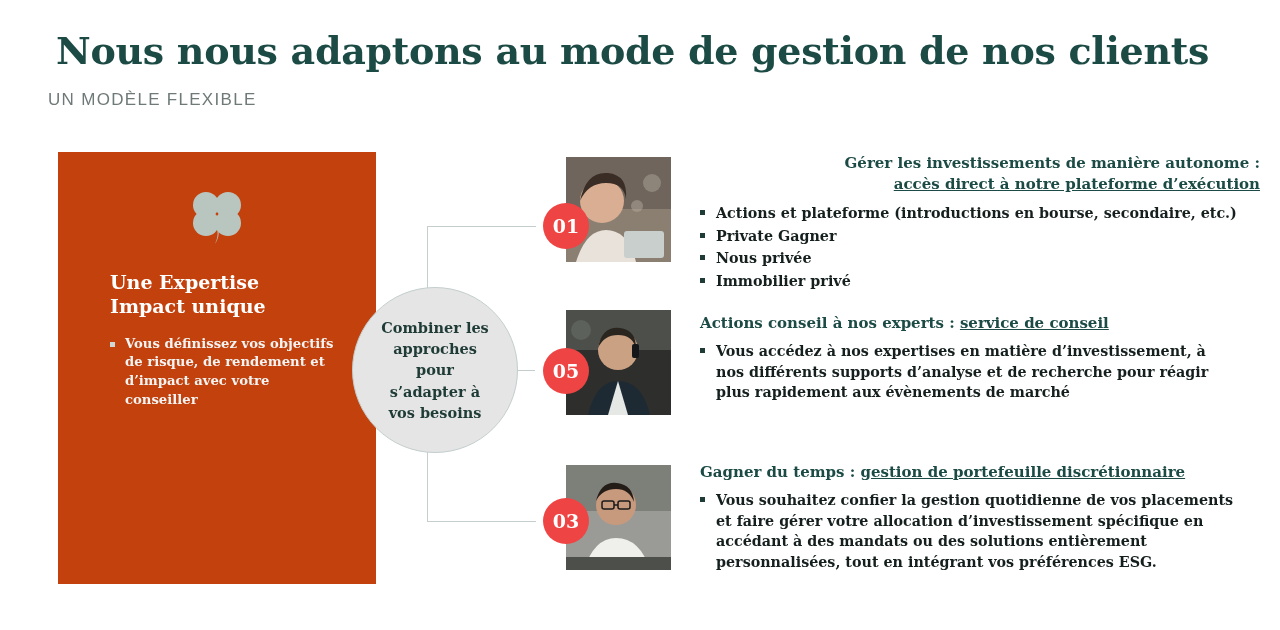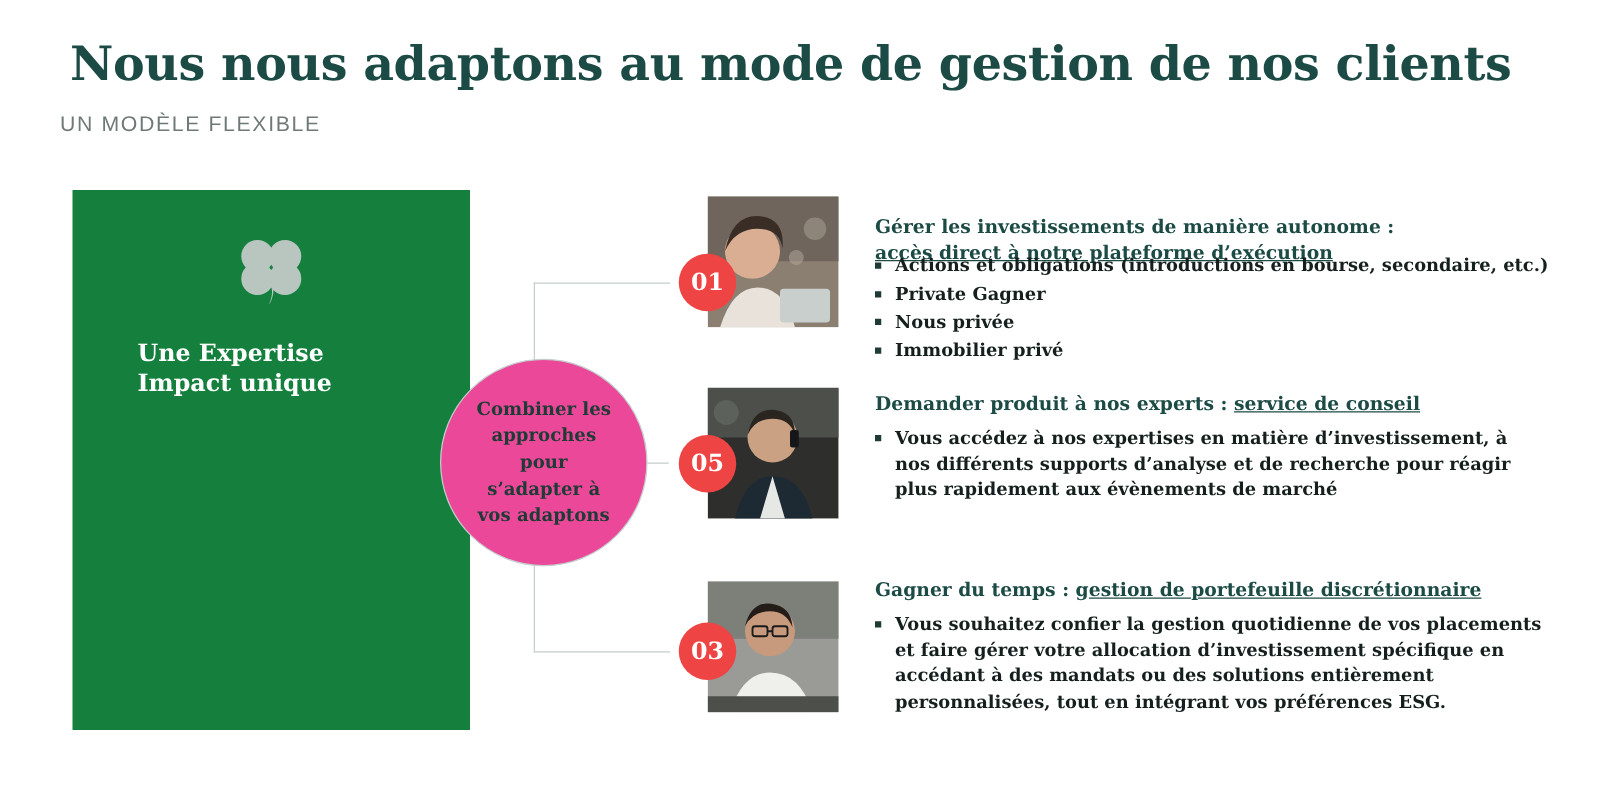--- a/index.html
+++ b/index.html
@@ -39,21 +39,21 @@
     color: #6f7a78;
   }
 
   
   .left-panel {
     position: absolute;
     left: 58px;
     top: 152px;
     width: 318px;
     height: 432px;
-    background: #15803d;
+    background: #c2410c;
     color: #ffffff;
     box-sizing: border-box;
     padding: 26px 26px 20px 26px;
   }
   .clover-wrap {
     width: 100%;
     text-align: center;
     margin-top: 10px;
     margin-bottom: 16px;
   }
@@ -93,21 +93,21 @@
 
   
   .circle {
     position: absolute;
     left: 352px;
     top: 287px;
     width: 166px;
     height: 166px;
     border: 1.5px solid #c3cecd;
     border-radius: 50%;
-    background: #ec4899;
+    background: #e5e5e5;
     display: flex;
     align-items: center;
     justify-content: center;
     text-align: center;
     box-sizing: border-box;
   }
   .circle-text {
     font-family: "DejaVu Serif", serif;
     font-weight: bold;
     font-size: 14.5px;
@@ -204,75 +204,76 @@
         <circle cx="44" cy="35" r="13"></circle>
         <path d="M33 36 c3 7 2 14 -2 20 c4 -9 3 -14 0 -20 z"></path>
       </g>
     </svg>
   </div>
   <div class="panel-heading">
     <span>Une Expertise</span><br>
     <span>Impact unique</span>
   </div>
   <ul class="panel-list">
+    <li>Vous définissez vos objectifs de risque, de rendement et d’impact avec votre conseiller</li>
   </ul>
 </div>
 
 <div class="connector" style="left:427px; top:226px; width:108px; height:145px; border-left-width:1.5px; border-top-width:1.5px;"></div>
 <div class="connector" style="left:518px; top:370px; width:17px; border-top-width:1.5px;"></div>
 <div class="connector" style="left:427px; top:370px; width:108px; height:151px; border-left-width:1.5px; border-bottom-width:1.5px;"></div>
 
 <div class="circle">
   <div class="circle-text">
     <span>Combiner les</span><br>
     <span>approches pour</span><br>
     <span>s’adapter à</span><br>
-    <span>vos adaptons</span>
+    <span>vos besoins</span>
   </div>
 </div>
 
 <div class="badge" style="left:543px; top:203px;">01</div>
 <div class="photo" style="left:566px; top:157px;">
   <svg width="105" height="105" viewBox="0 0 105 105">
     <rect width="105" height="105" fill="#8b7f72"></rect>
     <rect width="105" height="52" fill="#6f655c"></rect>
     <circle cx="36" cy="44" r="22" fill="#d9ae93"></circle>
     <path d="M14 44 q6 -30 28 -28 q20 2 18 26 q-2 -16 -20 -16 q-18 0 -26 18 z" fill="#3a2d26"></path>
     <path d="M10 105 q10 -32 30 -32 q22 0 30 32 z" fill="#e8e2da"></path>
     <rect x="58" y="74" width="40" height="27" rx="3" fill="#c9cfcd"></rect>
     <circle cx="86" cy="26" r="9" fill="#a8a093" opacity="0.55"></circle>
     <circle cx="71" cy="49" r="6" fill="#b5aa9b" opacity="0.5"></circle>
   </svg>
 </div>
-<div class="block-title" style="left:700px; top:171px; width:560px;">
+<div class="block-title" style="left:700px; top:153px; width:560px;text-align:right;">
   <span>Gérer les investissements de manière autonome :</span><br>
   <span class="u">accès direct à notre plateforme d’exécution</span>
 </div>
 <ul class="block-list" style="left:700px; top:203px; width:560px;">
-  <li>Actions et obligations (introductions en bourse, secondaire, etc.)</li>
+  <li>Actions et plateforme (introductions en bourse, secondaire, etc.)</li>
   <li>Private Gagner</li>
   <li>Nous privée</li>
   <li>Immobilier privé</li>
 </ul>
 
 <div class="badge" style="left:543px; top:348px;">05</div>
 <div class="photo" style="left:566px; top:310px;">
   <svg width="105" height="105" viewBox="0 0 105 105">
     <rect width="105" height="105" fill="#2e2f2c"></rect>
     <rect x="0" y="0" width="105" height="40" fill="#4c4f4a"></rect>
     <circle cx="52" cy="40" r="20" fill="#caa183"></circle>
     <path d="M32 38 q4 -22 22 -20 q16 2 16 20 q-4 -13 -18 -13 q-14 0 -20 13 z" fill="#2b2520"></path>
     <path d="M22 105 q8 -34 30 -34 q24 0 32 34 z" fill="#1d2a33"></path>
     <path d="M52 71 l10 34 l-20 0 z" fill="#e6e8e6"></path>
     <rect x="66" y="34" width="7" height="14" rx="2" fill="#14161a"></rect>
     <circle cx="15" cy="20" r="10" fill="#6e736c" opacity="0.5"></circle>
   </svg>
 </div>
 <div class="block-title" style="left:700px; top:313px; width:560px;">
-  <span>Demander produit à nos experts : </span><span class="u">service de conseil</span>
+  <span>Actions conseil à nos experts : </span><span class="u">service de conseil</span>
 </div>
 <ul class="block-list" style="left:700px; top:341px; width:530px;">
   <li>Vous accédez à nos expertises en matière d’investissement, à nos différents supports d’analyse et de recherche pour réagir plus rapidement aux évènements de marché</li>
 </ul>
 
 <div class="badge" style="left:543px; top:498px;">03</div>
 <div class="photo" style="left:566px; top:465px;">
   <svg width="105" height="105" viewBox="0 0 105 105">
     <rect width="105" height="105" fill="#9a9b96"></rect>
     <rect width="105" height="46" fill="#7d7f79"></rect>

